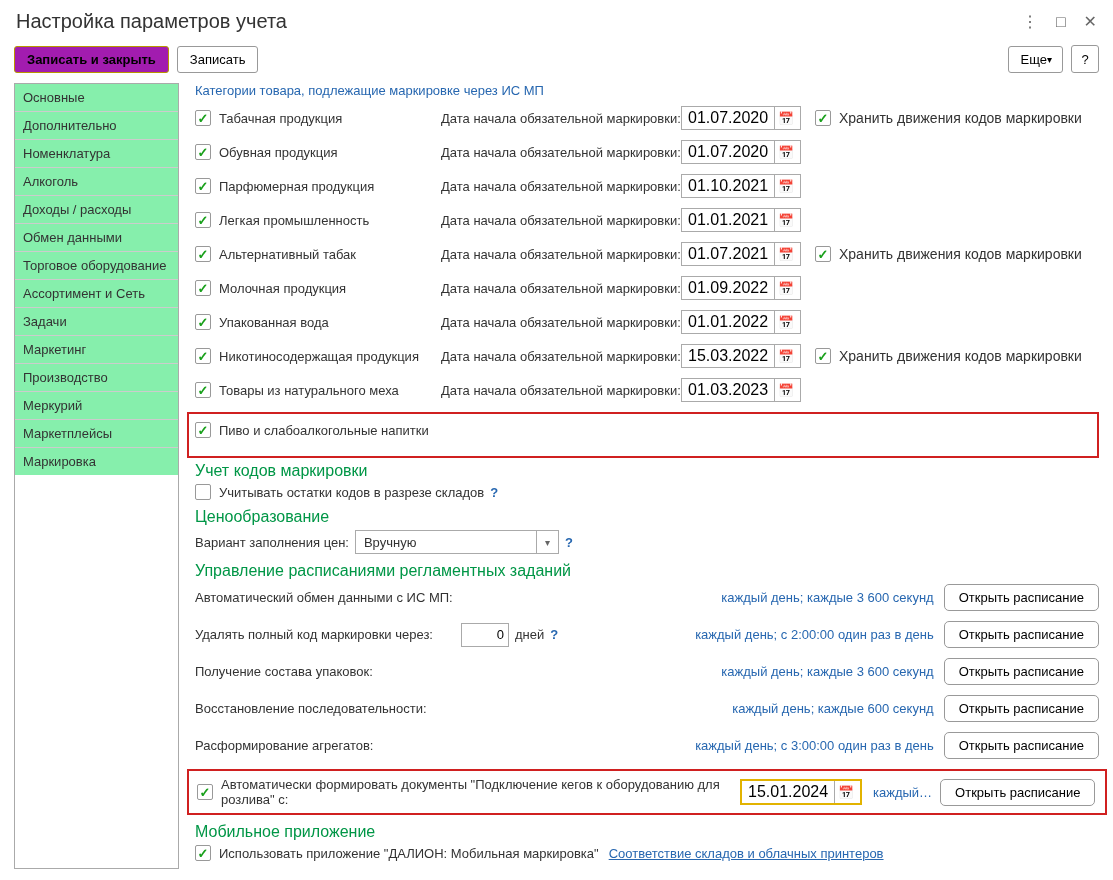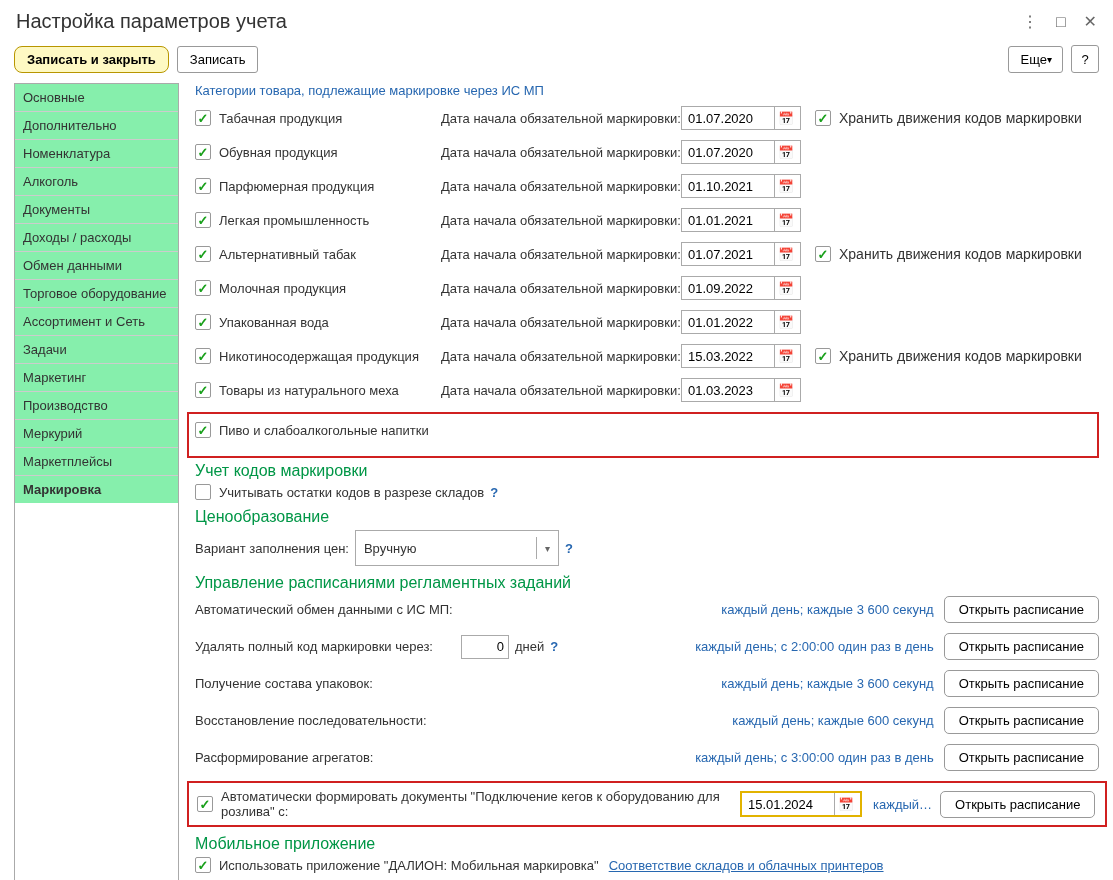--- a/index.html
+++ b/index.html
@@ -3,50 +3,50 @@
 <meta charset="utf-8">
 <style>
 * { box-sizing: border-box; margin: 0; padding: 0; }
 body { font-family: Arial, sans-serif; font-size: 13px; color: #333; background: #fff; width: 1113px; height: 880px; overflow: hidden; }
 .titlebar { display: flex; align-items: center; padding: 10px 16px 6px 16px; }
 .title { font-size: 20px; font-weight: 400; flex: 1; }
 .win-controls { display: flex; gap: 18px; align-items: center; }
 .win-controls span { cursor: pointer; font-size: 16px; color: #666; }
 .toolbar { display: flex; align-items: center; padding: 6px 14px 10px 14px; gap: 8px; }
 .btn { border: 1px solid #999; background: #fff; padding: 5px 12px; border-radius: 3px; cursor: pointer; font-size: 13px; }
-.btn-yellow { background: #fef9c3; border-color: #b89600; font-weight: bold; border-radius: 8px; }
+.btn-yellow { background: #a21caf; border-color: #b89600; font-weight: bold; }
 .btn-more { border: 1px solid #999; padding: 5px 10px 5px 12px; display: inline-flex; align-items: center; gap: 0; }
 .btn-help { border: 1px solid #999; width: 28px; height: 28px; display: inline-flex; align-items: center; justify-content: center; border-radius: 3px; }
 .spacer { flex: 1; }
 .main-layout { display: flex; padding: 0 14px; }
 .sidebar { width: 165px; border: 1px solid #aaa; }
 .sidebar-item { padding: 6px 8px; border-bottom: 1px solid #ccc; background: #86efac; font-size: 13px; cursor: pointer; }
-.sidebar-item:last-child { border-bottom: none; font-weight: bold; }
+.sidebar-item:last-child { border-bottom: none; }
 .content { flex: 1; padding: 0 0 0 16px; }
 .section-title { color: #009646; font-size: 16px; margin: 2px 0 4px 0; font-weight: 400; }
 .subtitle-link { color: #2767b0; font-size: 13px; margin-bottom: 8px; display: block; }
 .cat-row { display: flex; align-items: center; margin-bottom: 10px; min-height: 24px; }
 .chk { width: 16px; height: 16px; border: 1px solid #999; border-radius: 2px; display: inline-flex; align-items: center; justify-content: center; margin-right: 8px; background: #fff; cursor: pointer; }
 .chk.checked::after { content: "✓"; color: #19a01b; font-weight: bold; font-size: 13px; }
 .cat-name { width: 222px; font-size: 13px; }
 .date-label { width: 240px; font-size: 13px; }
 .date-input-wrap { display: flex; align-items: center; border: 1px solid #aaa; width: 120px; height: 24px; }
 .date-input-wrap.active { border: 1px solid #e2b300; outline: 1px solid #e2b300; }
-.date-input { border: none; width: 92px; padding: 0 6px; font-size: 13px; height: 22px; outline: none; }
+.date-input { border: none; width: 92px; padding: 0 6px; font-size: 16px; height: 22px; outline: none; }
 .cal-icon { width: 24px; height: 22px; border-left: 1px solid #aaa; display: inline-flex; align-items: center; justify-content: center; cursor: pointer; color: #666; }
 .store-label { margin-left: 14px; display: flex; align-items: center; font-size: 14px; }
 .help-icon { color: #2767b0; font-weight: bold; margin-left: 6px; cursor: pointer; }
 .highlight-red { border: 2px solid #d02020; padding: 4px 6px; margin-left: -8px; margin-bottom: 4px; }
 .sched-row { display: flex; align-items: center; margin-bottom: 10px; min-height: 26px; }
 .sched-label { width: 280px; font-size: 13px; }
 .sched-gap { flex: 1; }
 .sched-link { color: #2767b0; font-size: 13px; margin-right: 10px; white-space: nowrap; }
 .btn-sched { border: 1px solid #999; padding: 5px 14px; border-radius: 5px; cursor: pointer; font-size: 13px; background: #fff; }
 .num-input { border: 1px solid #aaa; width: 48px; height: 24px; text-align: right; padding: 0 4px; margin: 0 6px; font-size: 13px; }
-.select-wrap { display: inline-flex; border: 1px solid #aaa; height: 36px; align-items: center; }
+.select-wrap { display: inline-flex; border: 1px solid #aaa; height: 24px; align-items: center; }
 .select-val { padding: 0 8px; width: 180px; font-size: 13px; }
 .select-btn { width: 22px; height: 22px; border-left: 1px solid #aaa; display: inline-flex; align-items: center; justify-content: center; cursor: pointer; color: #666; font-size: 10px; }
 .row-plain { display: flex; align-items: center; margin-bottom: 8px; }
 .label-plain { font-size: 13px; margin-right: 6px; }
 .auto-row-box { border: 2px solid #d02020; padding: 6px 8px; margin: 4px -8px 8px -8px; display: flex; align-items: center; }
 .auto-row-box .sched-link { margin-right: 8px; }
 .auto-row-box .txt { font-size: 13px; width: 520px; }
 .link-underline { color: #2767b0; text-decoration: underline; cursor: pointer; }
 </style>
 </head>
@@ -71,21 +71,20 @@
     </button>
   <button class="btn btn-help">?</button>
 </div>
 
 <div class="main-layout">
   <div class="sidebar">
     <div class="sidebar-item">Основные</div>
     <div class="sidebar-item">Дополнительно</div>
     <div class="sidebar-item">Номенклатура</div>
     <div class="sidebar-item">Алкоголь</div>
-    <div class="sidebar-item">Документы</div>
     <div class="sidebar-item">Доходы / расходы</div>
     <div class="sidebar-item">Обмен данными</div>
     <div class="sidebar-item">Торговое оборудование</div>
     <div class="sidebar-item">Ассортимент и Сеть</div>
     <div class="sidebar-item">Задачи</div>
     <div class="sidebar-item">Маркетинг</div>
     <div class="sidebar-item">Производство</div>
     <div class="sidebar-item">Меркурий</div>
     <div class="sidebar-item">Маркетплейсы</div>
     <div class="sidebar-item">Маркировка</div>

